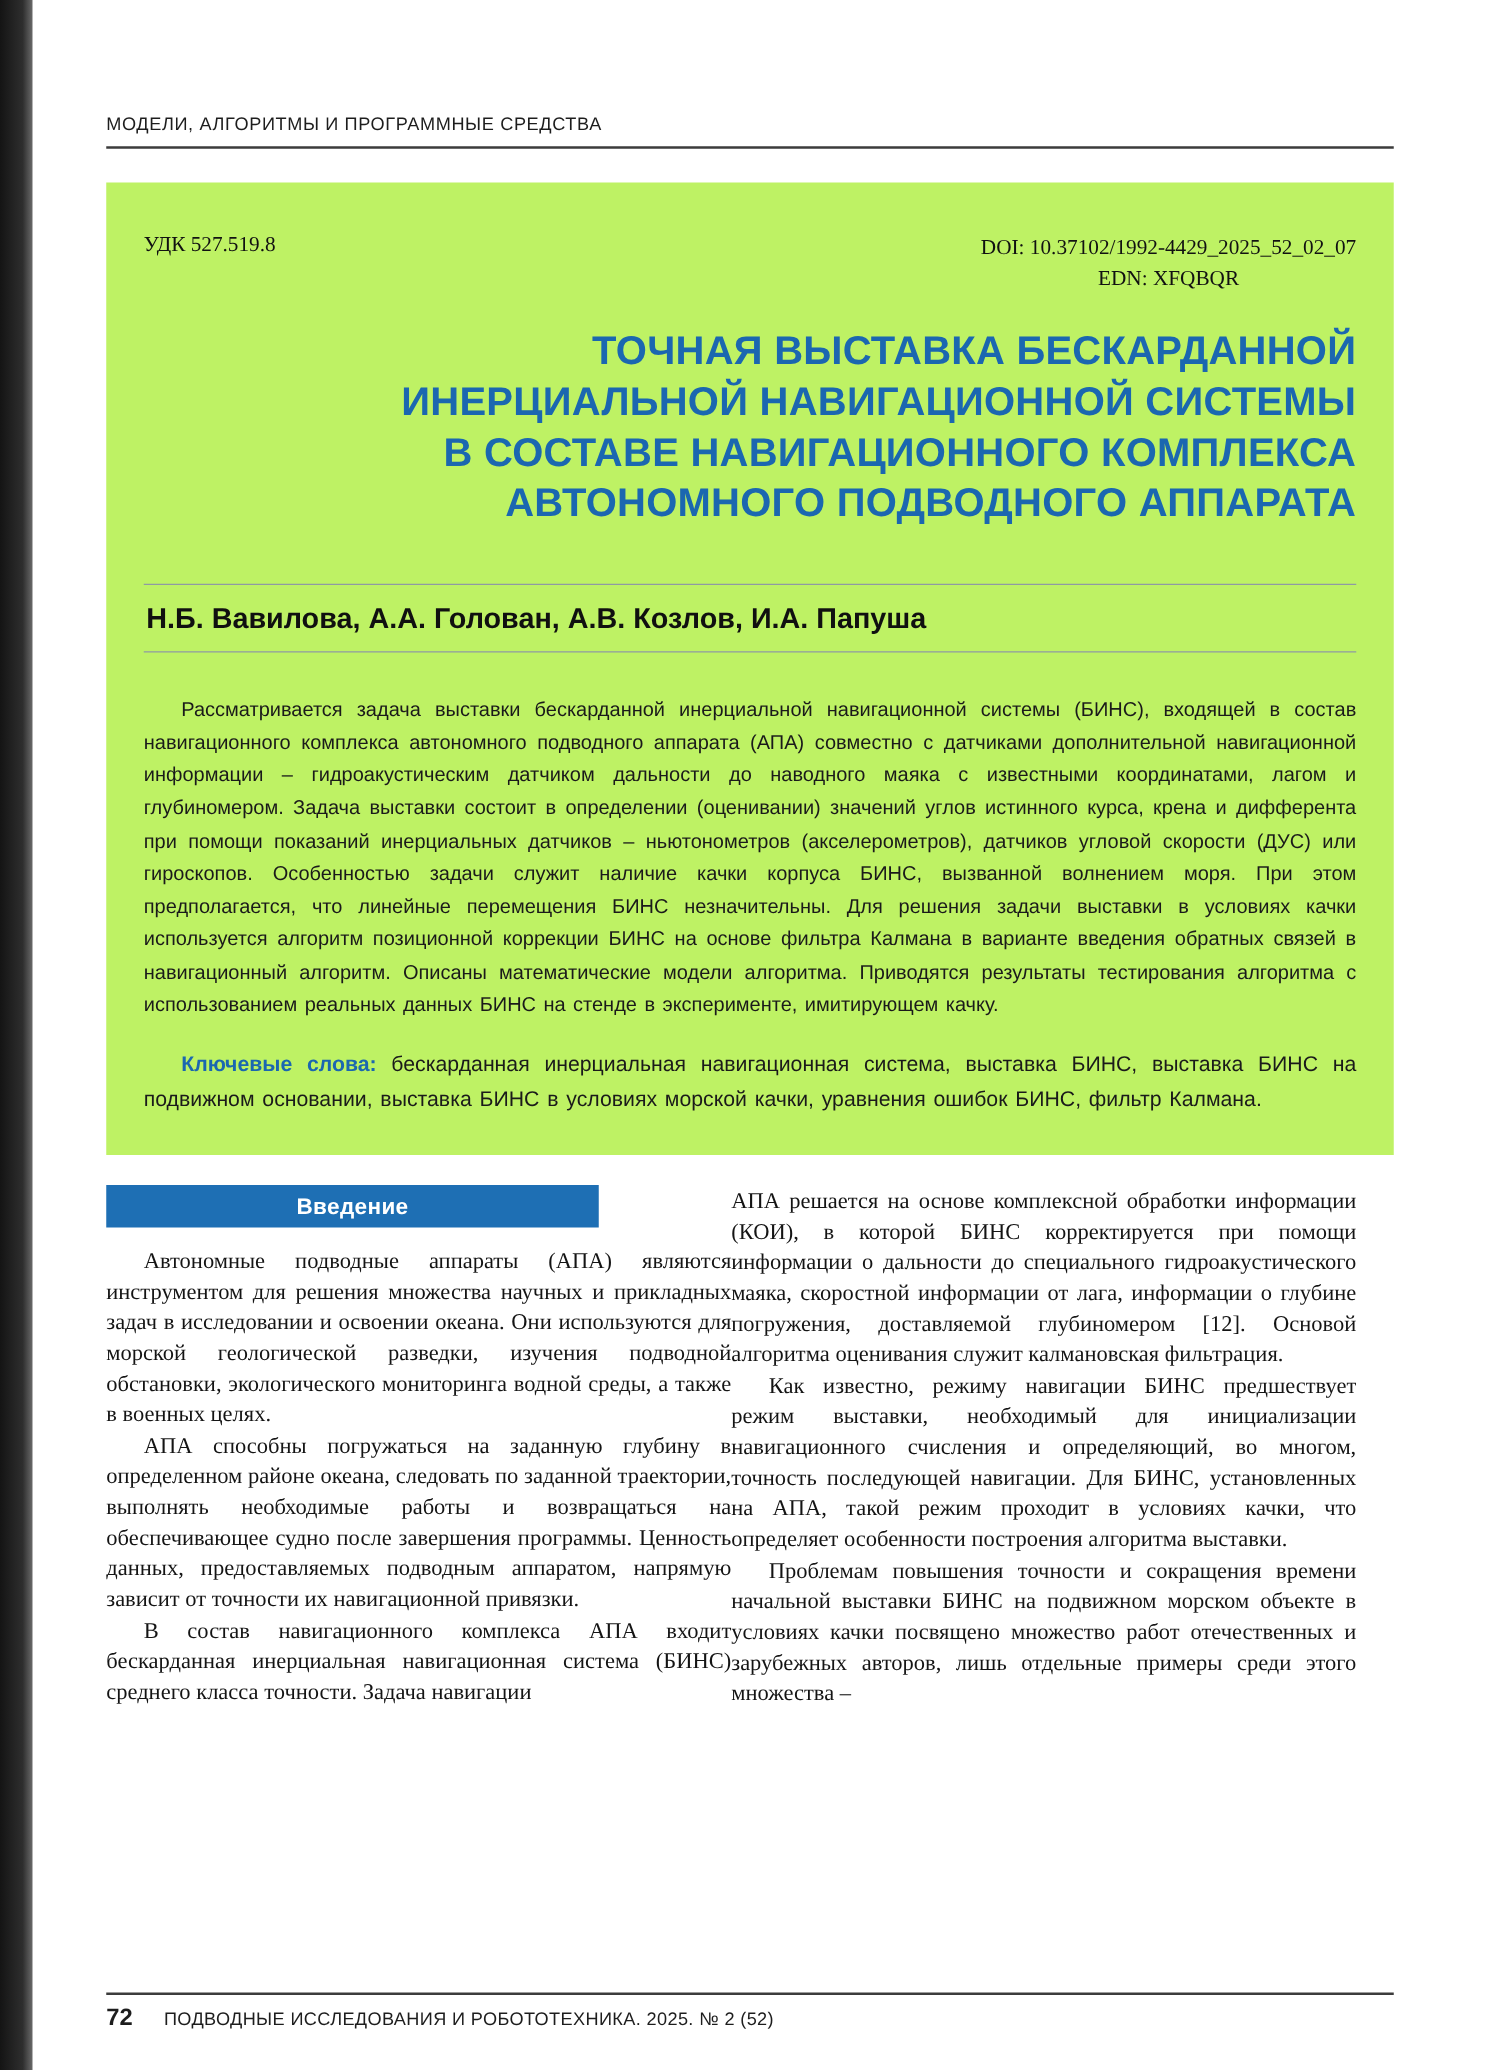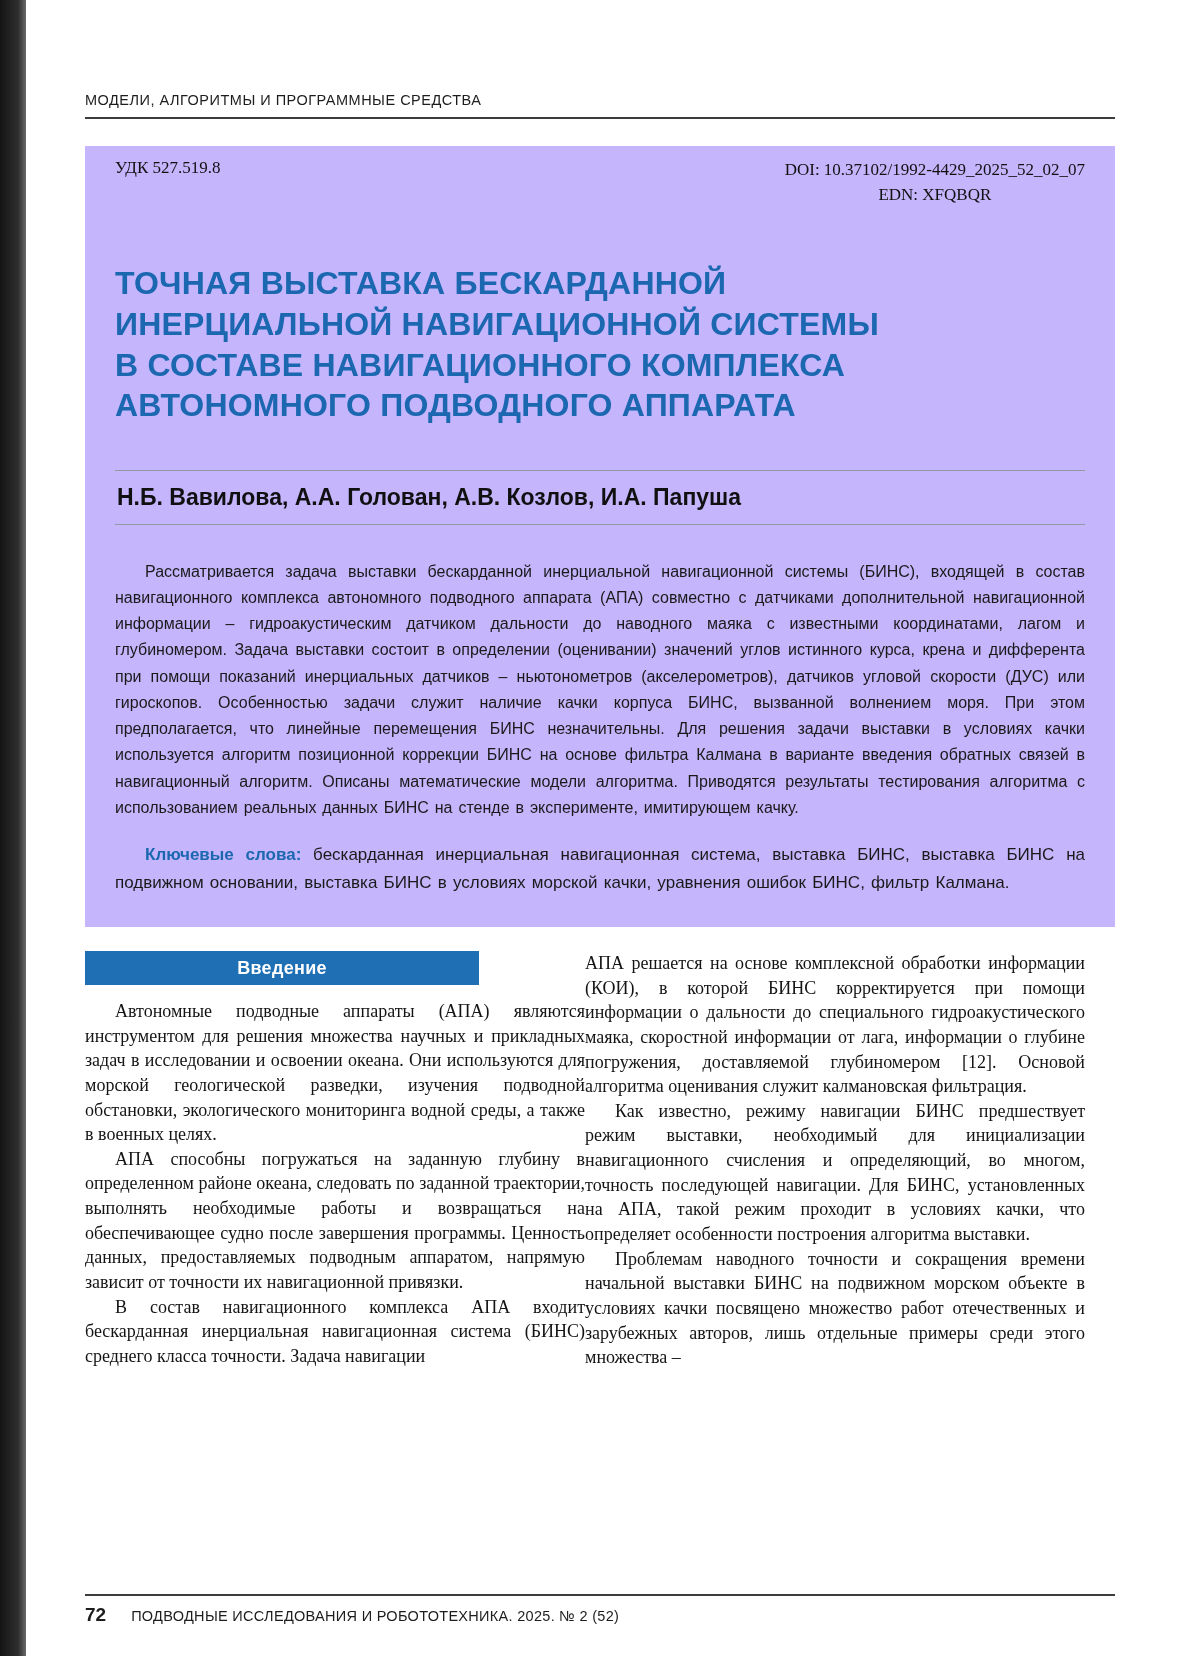--- a/index.html
+++ b/index.html
@@ -23,36 +23,36 @@
     font-family: "Liberation Sans", sans-serif;
     font-size: 14.5px;
     letter-spacing: 0.5px;
     color: #1d1d1d;
     padding-bottom: 9px;
     border-bottom: 2px solid #3c3c3c;
   }
 
   .panel {
     margin-top: 27px;
-    background: #c4b5fd;
-    padding: 12px 30px 30px;
+    background: #bef264;
+    padding: 40px 30px 30px;
   }
 
   .meta-row {
     display: flex;
     justify-content: space-between;
     align-items: flex-start;
     font-size: 17px;
     color: #111;
   }
   .meta-right { text-align: center; line-height: 1.45; }
 
   .title {
-    margin-top: 56px;
-    text-align: left;
+    margin-top: 25px;
+    text-align: right;
     font-family: "Liberation Sans", sans-serif;
     font-weight: 700;
     font-size: 32px;
     line-height: 1.27;
     color: #1b67b0;
     letter-spacing: 0.2px;
   }
 
   .authors-block {
     margin-top: 44px;
@@ -163,21 +163,21 @@
     <div class="col">
       <div class="intro-heading">Введение</div>
       <p>Автономные подводные аппараты (АПА) являются инструментом для решения множества научных и прикладных задач в исследовании и освоении океана. Они используются для морской геологической разведки, изучения подводной обстановки, экологического мониторинга водной среды, а также в военных целях.</p>
       <p>АПА способны погружаться на заданную глубину в определенном районе океана, следовать по заданной траектории, выполнять необходимые работы и возвращаться на обеспечивающее судно после завершения программы. Ценность данных, предоставляемых подводным аппаратом, напрямую зависит от точности их навигационной привязки.</p>
       <p>В состав навигационного комплекса АПА входит бескарданная инерциальная навигационная система (БИНС) среднего класса точности. Задача навигации</p>
     </div>
 
     <div class="col">
       <p class="no-indent">АПА решается на основе комплексной обработки информации (КОИ), в которой БИНС корректируется при помощи информации о дальности до специального гидроакустического маяка, скоростной информации от лага, информации о глубине погружения, доставляемой глубиномером [12]. Основой алгоритма оценивания служит калмановская фильтрация.</p>
       <p>Как известно, режиму навигации БИНС предшествует режим выставки, необходимый для инициализации навигационного счисления и определяющий, во многом, точность последующей навигации. Для БИНС, установленных на АПА, такой режим проходит в условиях качки, что определяет особенности построения алгоритма выставки.</p>
-      <p>Проблемам наводного точности и сокращения времени начальной выставки БИНС на подвижном морском объекте в условиях качки посвящено множество работ отечественных и зарубежных авторов, лишь отдельные примеры среди этого множества –</p>
+      <p>Проблемам повышения точности и сокращения времени начальной выставки БИНС на подвижном морском объекте в условиях качки посвящено множество работ отечественных и зарубежных авторов, лишь отдельные примеры среди этого множества –</p>
     </div>
 
   </div>
 
 </div>
 
 <div class="footer">
   <span class="page-number">72</span>
   <span class="journal">ПОДВОДНЫЕ ИССЛЕДОВАНИЯ И РОБОТОТЕХНИКА. 2025. № 2 (52)</span>
 </div>

